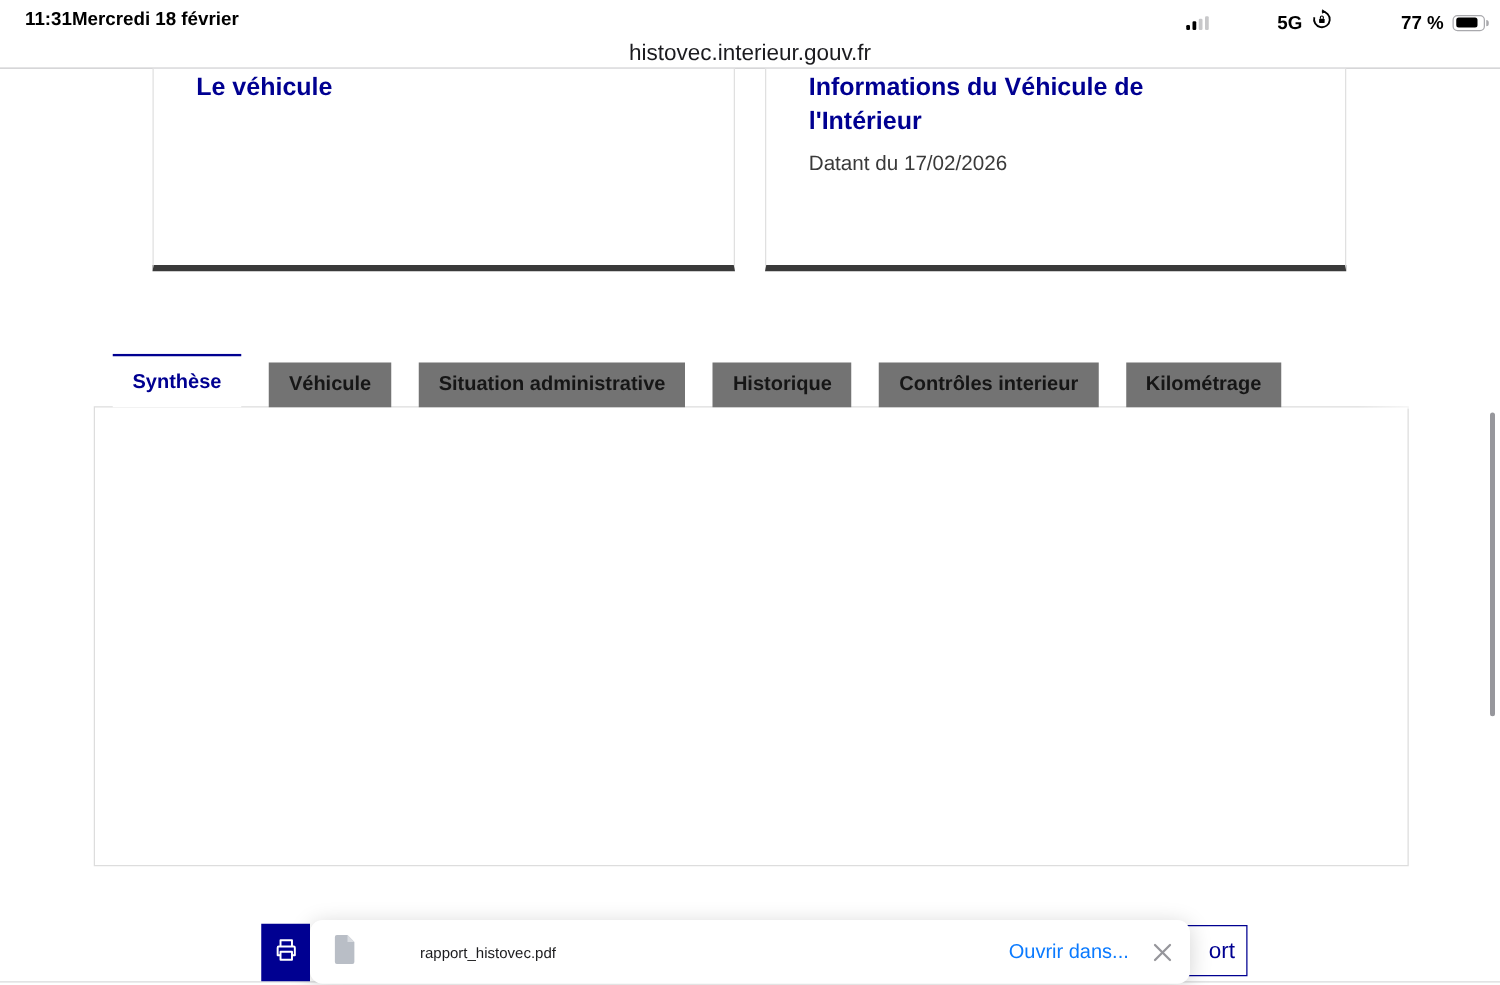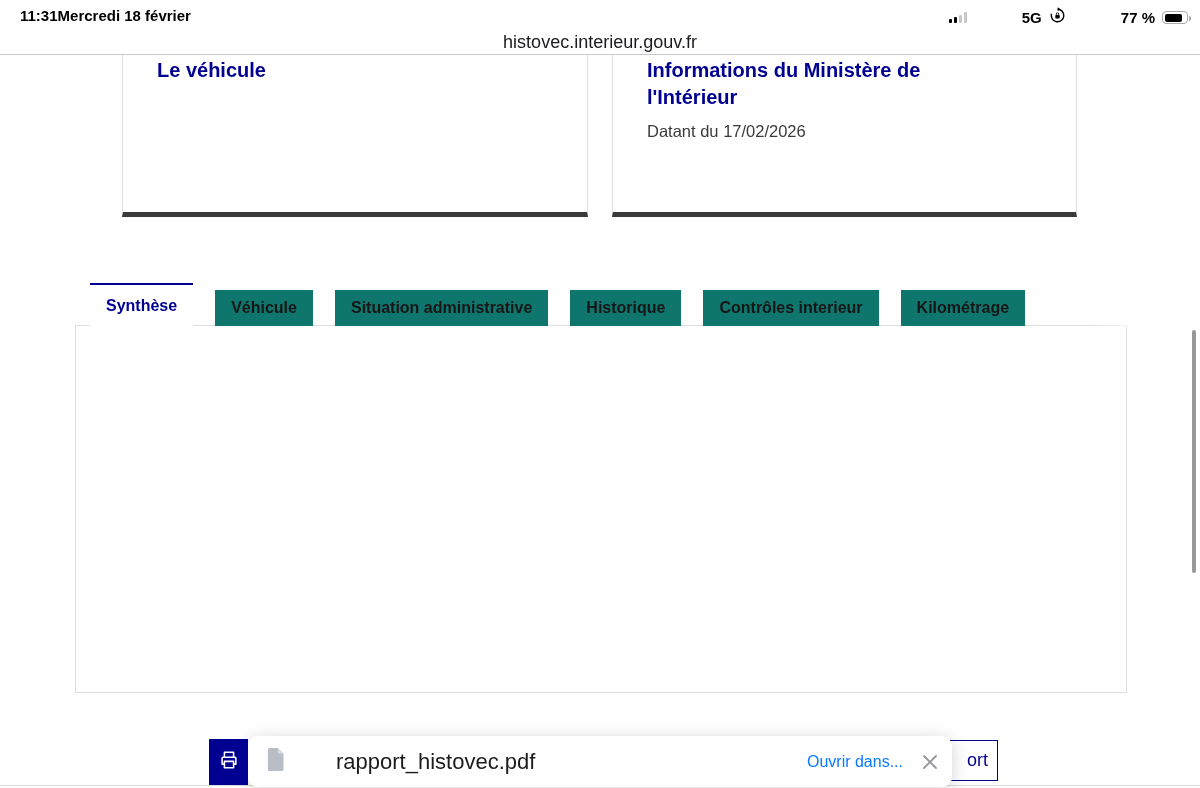--- a/index.html
+++ b/index.html
@@ -30,21 +30,21 @@
   .card { background:#fff; border-left:1px solid #e0e0e0; border-right:1px solid #e0e0e0;
     border-bottom:5px solid #3a3a3a; padding:2px 20px 0 34px; }
   #card-vehicle { left:122px; top:55px; width:466px; height:162px; }
   #card-ministry { left:612px; top:55px; width:465px; height:162px; }
   .card-title { color:#000091; font-size:20px; font-weight:700; line-height:27px; }
   #card-ministry .card-title { max-width:340px; }
   .card-body { color:#3a3a3a; font-size:16.5px; margin-top:9px; line-height:22px; }
 
   
   #tab-row { left:90px; top:283px; width:1110px; height:43px; display:flex; align-items:flex-end; gap:22px; overflow:hidden; z-index:2; }
-  .tab { height:36px; background:#0f766e; color:#161616; font-size:16px; font-weight:700;
+  .tab { height:36px; background:#737373; color:#161616; font-size:16px; font-weight:700;
     padding:0 16px; display:flex; align-items:center; white-space:nowrap; flex:0 0 auto; cursor:pointer; }
   .tab.active { height:43px; background:#fff; color:#000091; border-top:2px solid #000091; }
   #tab-fade { left:1085px; top:282px; width:115px; height:45px; z-index:3;
     background:linear-gradient(to right, rgba(255,255,255,0), #ffffff 55%); pointer-events:none; }
 
   
   #panel { left:75px; top:325px; width:1052px; height:368px; border:1px solid #ddd; background:#fff; z-index:1; }
   .h-resume { left:110px; top:360px; font-size:22px; font-weight:700; color:#161616; }
   .h-section { font-size:19px; font-weight:700; color:#161616; }
   .line { font-size:16.5px; color:#3a3a3a; }
@@ -57,21 +57,21 @@
   
   #bottom-hairline { left:0; top:785px; width:1200px; height:1px; background:#dadadc; }
   #report-button { left:850px; top:740px; width:148px; height:41px; background:#fff;
     border:1px solid #000091; color:#000091; font-size:18px; font-weight:500;
     display:flex; align-items:center; justify-content:flex-end; padding-right:9px; z-index:1; }
   #print-button { left:209px; top:739px; width:39px; height:46px; background:#000091;
     display:flex; align-items:center; justify-content:center; z-index:4; cursor:pointer; }
   #download-popup { left:248px; top:736px; width:704px; height:51px; background:#fff; border-radius:10px;
     box-shadow:0 3px 18px rgba(0,0,0,0.18); z-index:3; display:flex; align-items:center; }
   #file-icon { margin-left:18px; }
-  #file-name { margin-left:50px; font-size:22px; color:#1c1c1e;text-align:center; }
+  #file-name { margin-left:50px; font-size:12px; color:#1c1c1e;text-align:center; }
   #open-in { margin-left:auto; font-size:16px; color:#0a7aff; cursor:pointer; }
   #close-btn { margin-left:17px; margin-right:12px; cursor:pointer; display:flex; align-items:center; }
 </style>
 </head>
 <body>
 
 <div class="abs" id="status-bar">
   <div class="abs" id="status-left">
     <span>11:31</span>
     <span>Mercredi 18 février</span>
@@ -101,21 +101,21 @@
 </div>
 
 <div class="abs" id="url-bar">
   <span id="url-text">histovec.interieur.gouv.fr</span>
 </div>
 
 <div class="abs card" id="card-vehicle">
   <div class="card-title">Le véhicule</div>
 </div>
 <div class="abs card" id="card-ministry">
-  <div class="card-title">Informations du Ministère de l'Intérieur</div>
+  <div class="card-title">Informations du Véhicule de l'Intérieur</div>
   <div class="card-body">Datant du 17/02/2026</div>
 </div>
 
 <div class="abs" id="tab-row">
   <div class="tab active">Synthèse</div>
   <div class="tab">Véhicule</div>
   <div class="tab">Situation administrative</div>
   <div class="tab">Historique</div>
   <div class="tab">Contrôles interieur</div>
   <div class="tab">Kilométrage</div>

